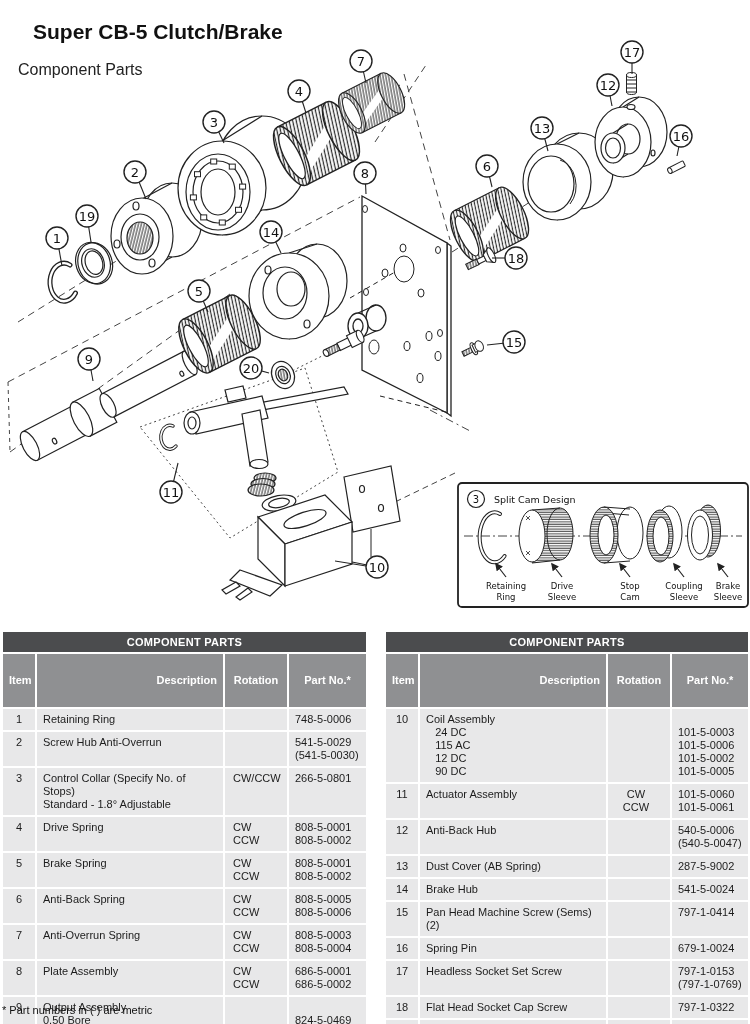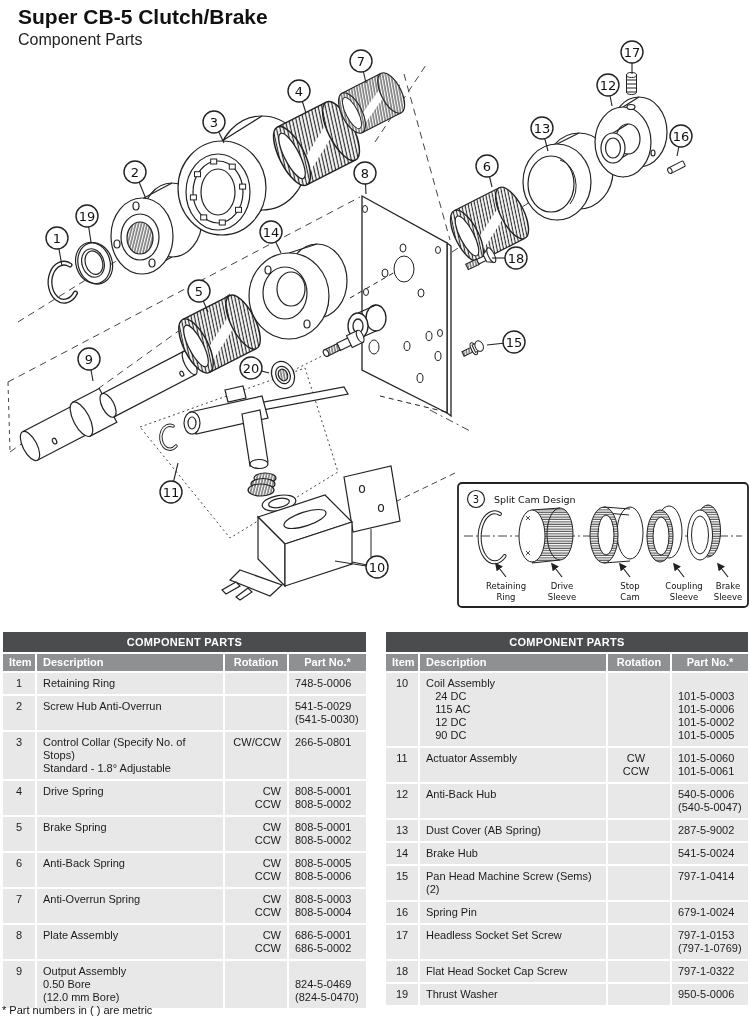--- a/index.html
+++ b/index.html
@@ -1,34 +1,34 @@
 <!DOCTYPE html>
 <html><head>
 <meta charset="utf-8">
 <style>
   html,body{margin:0;padding:0;background:#fff;}
   #page{position:relative;width:750px;height:1024px;background:#fff;overflow:hidden;
         font-family:"Liberation Sans",sans-serif;color:#1c1c1c;}
   #titleblock{position:absolute;left:18px;top:4px;}
-  #titleblock h1{margin:0;font-size:21px;line-height:26px;font-weight:bold;color:#111;}
+  #titleblock h1{margin:15px;font-size:21px;line-height:26px;font-weight:bold;color:#111;}
   #titleblock h2{margin:0;font-size:16px;line-height:20px;font-weight:normal;color:#222;}
   svg text{font-family:"DejaVu Sans","Liberation Sans",sans-serif;}
   #diagram{position:absolute;left:0;top:0;}
   .tables-row{position:absolute;top:630px;left:0;width:750px;}
   table.parts{border-collapse:separate;border-spacing:2px;background:#fff;table-layout:fixed;position:absolute;top:0;}
   #tbl-left{left:1px;width:367px;}
   #tbl-right{left:384px;width:366px;}
   table.parts th,table.parts td{font-size:11px;line-height:13px;}
   th.t-title{background:#4b4c4e;color:#fff;font-weight:bold;text-align:center;padding:4px 0 3px;letter-spacing:.3px;}
-  tr.t-cols th{background:#8f9092;color:#fff;font-weight:bold;padding:2px 6px;margin-top:39px;}
+  tr.t-cols th{background:#8f9092;color:#fff;font-weight:bold;padding:20px 6px;margin-top:39px;}
   tr.t-cols th.c-item,tr.t-cols th.c-rot,tr.t-cols th.c-part{text-align:center;}
-  tr.t-cols th.c-desc{text-align:left;}
+  tr.t-cols th.c-desc{text-align:right;}
   table.parts td{background:#e8e8e9;color:#1c1c1c;vertical-align:top;padding:4px 6px;white-space:pre-wrap;}
   table.parts td.c-item{text-align:center;padding-left:0;padding-right:0;}
-  table.parts td.c-rot{text-align:right;padding-left:8px;}
+  table.parts td.c-rot{text-align:left;padding-left:8px;}
   #tbl-right td.c-rot{text-align:center;padding-left:0;}
   table.parts td.c-part{}
   #footnote{position:absolute;left:2px;top:1004px;font-size:11px;color:#111;}
 </style>
 </head>
 <body>
 
 <div id="page">
 
   <div id="titleblock">

